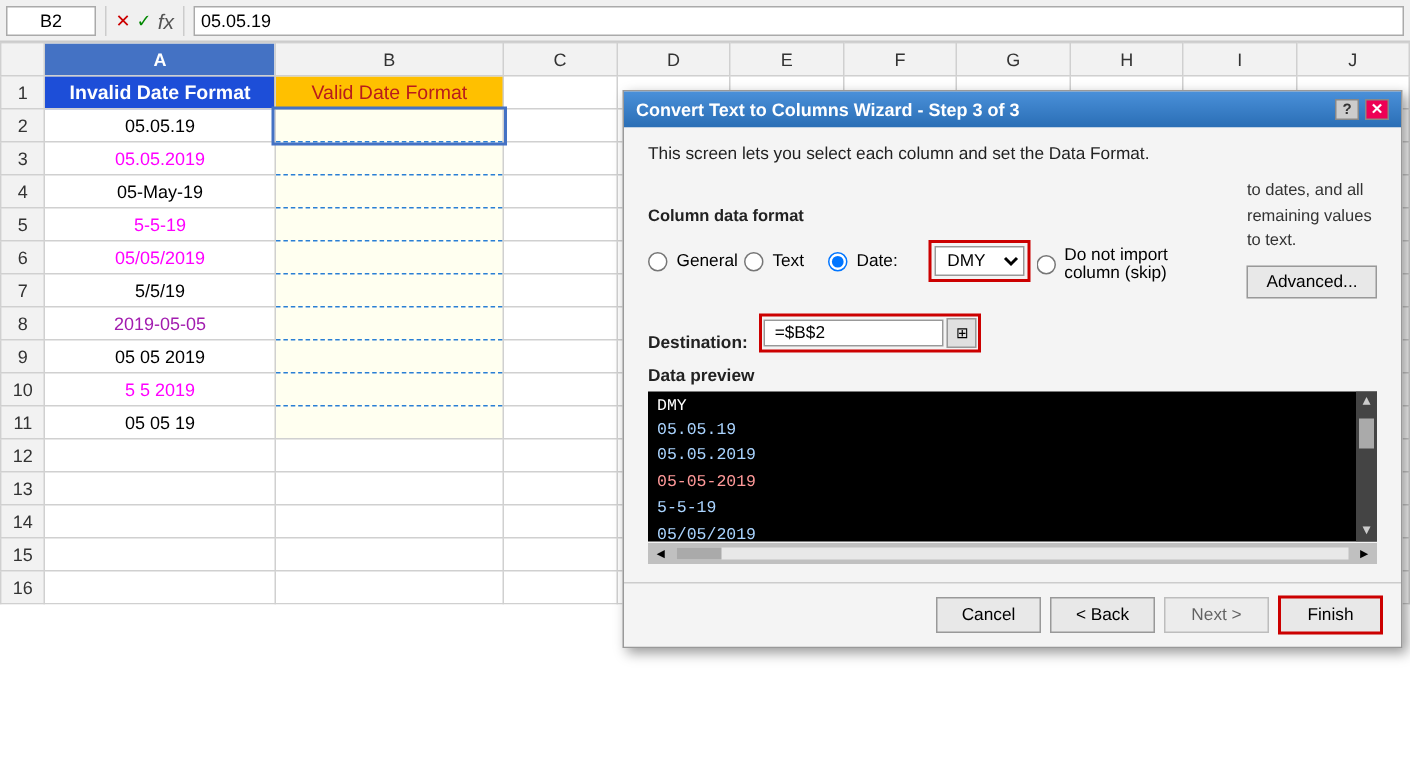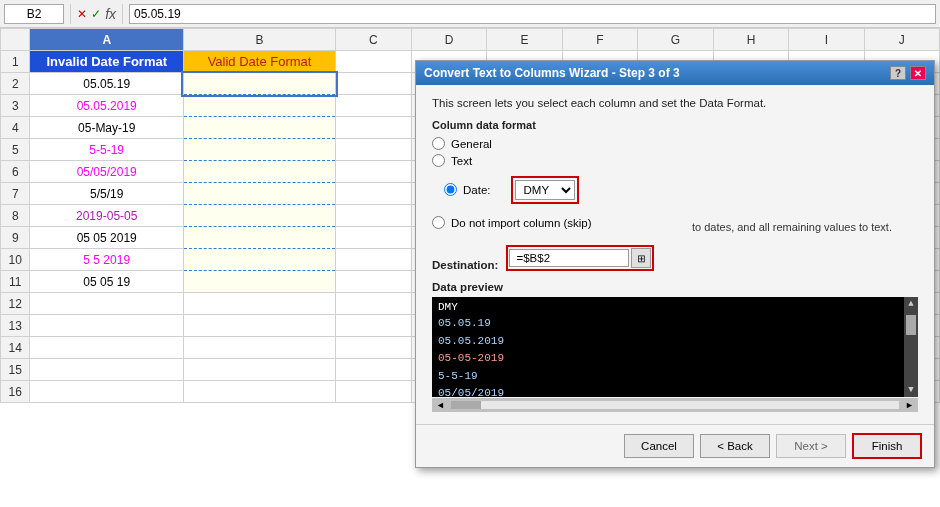--- a/index.html
+++ b/index.html
@@ -77,21 +77,21 @@
       display: flex; align-items: center; justify-content: center;
       font-size: 10px; cursor: pointer; color: #333;
     }
     .dialog-title-icon.close-btn { background: #e05; color: #fff; }
 
     .dialog-body { padding: 12px 16px; background: #f4f4f4; }
     .dialog-desc { font-size: 11.5px; margin-bottom: 10px; color: #222; }
 
     .section-label { font-size: 11px; font-weight: bold; color: #222; margin-bottom: 6px; }
 
-    .radio-group { display: flex; flex-direction: column; gap: 4px; margin-bottom: 6px; }
+    .radio-group { display: flex; gap: 4px; margin-bottom: 6px; }
     .radio-row { display: flex; align-items: center; gap: 6px; font-size: 11.5px; }
     .radio-row input[type=radio] { margin: 0; }
 
     .date-row { display: flex; align-items: center; gap: 8px; }
     .date-select-box {
       border: 2px solid #cc0000;
       padding: 2px;
       display: flex; align-items: center; gap: 4px;
     }
     .date-select {
@@ -469,20 +469,23 @@
               </div>
             </div>
             <label class="radio-row skip-row">
               <input type="radio" name="col_format" style="">
               <span>Do not import column (skip)</span>
             </label>
           </div>
         </div>
         <div style="flex:1; font-size:11px; color:#333; line-height:1.5;">
           <div>to dates, and all remaining values to text.</div>
+          <div style="margin-top:8px; text-align:right;">
+            <button class="advanced-btn" style="position:static;">Advanced...</button>
+          </div>
         </div>
       </div>
 
       <div class="dest-row">
         <span class="dest-label">Destination:</span>
         <div class="dest-box">
           <input class="dest-input" type="text" value="=$B$2" style="">
           <div class="dest-icon">⊞</div>
         </div>
       </div>

